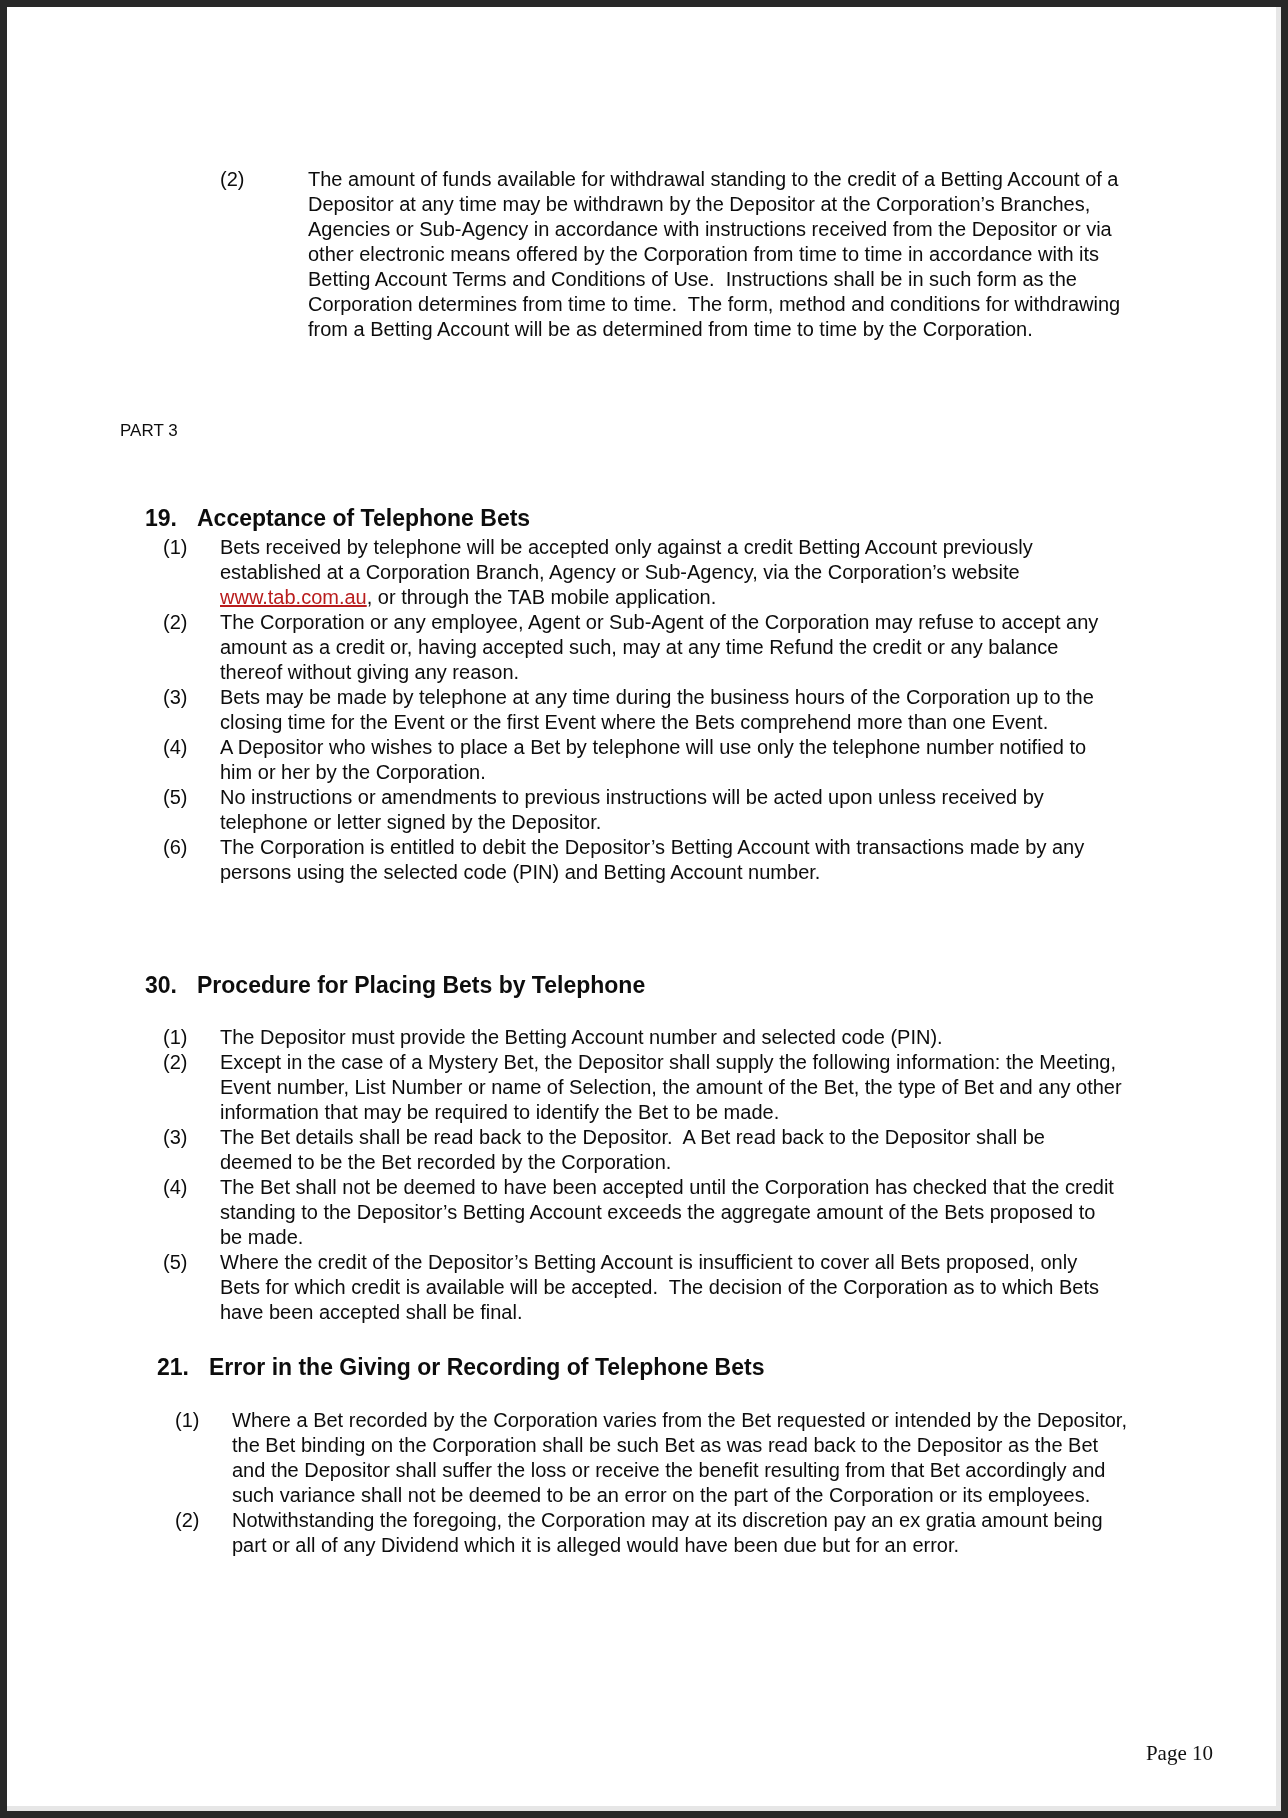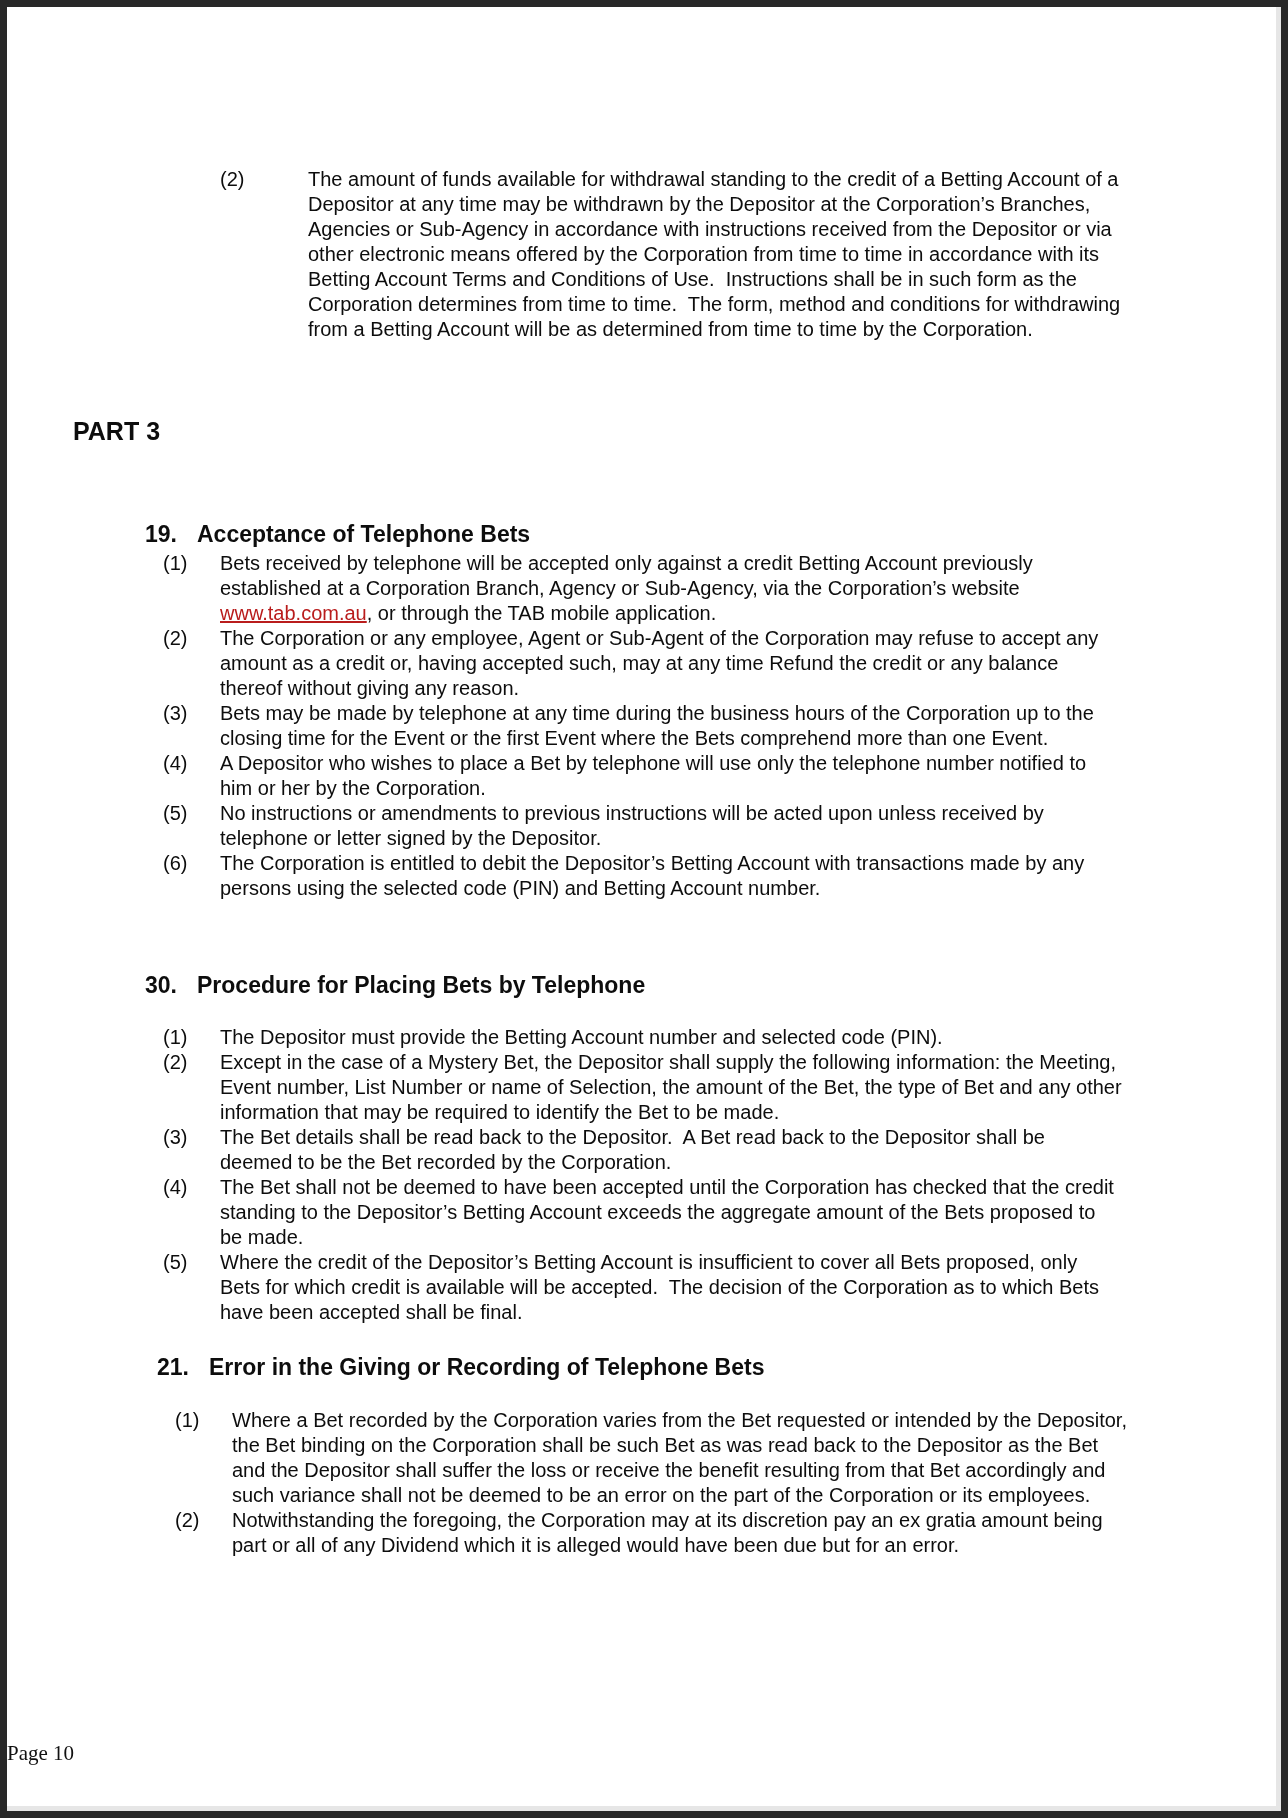--- a/index.html
+++ b/index.html
@@ -37,24 +37,24 @@
     width: 88px;
   }
   .intro-item .txt {
     flex: none;
     width: 814px;
     white-space: pre-wrap;
   }
   
   .part-head {
     display: flex;
-    margin-left: 66px;
-    font-size: 25px;
+    margin-left: 113px;
+    font-size: 17px;
     line-height: 28px;
-    font-weight: bold;
+    font-weight: normal;
   }
   .part-head .label {
     flex: none;
     width: 158px;
   }
   .part-head .title {
     flex: none;
     width: 745px;
   }
   
@@ -92,21 +92,21 @@
   a.doc-link {
     color: #b91c1c;
     text-decoration: underline;
     cursor: pointer;
   }
   .footer {
     position: absolute;
     top: 1734px;
     left: 0;
     width: 1206px;
-    text-align: left;
+    text-align: right;
     font-family: "Liberation Serif", serif;
     font-size: 21px;
     line-height: 25px;
     color: #111;
   }
 </style>
 </head>
 <body>
 
 <div class="page-frame">
@@ -117,21 +117,21 @@
       <span class="txt">The amount of funds available for withdrawal standing to the credit of a Betting Account of a Depositor at any time may be withdrawn by the Depositor at the Corporation’s Branches, Agencies or Sub-Agency in accordance with instructions received from the Depositor or via other electronic means offered by the Corporation from time to time in accordance with its Betting Account Terms and Conditions of Use.  Instructions shall be in such form as the Corporation determines from time to time.  The form, method and conditions for withdrawing from a Betting Account will be as determined from time to time by the Corporation.</span>
     </div>
   </div>
 
   <div class="block" style="top:410px;">
     <div class="part-head">
       <span class="label">PART 3</span>
     </div>
   </div>
 
-  <div class="block" style="top:497px;margin-top:16px;">
+  <div class="block" style="top:497px;">
     <div class="sec-head">
       <span class="num">19.</span>
       <span class="title">Acceptance of Telephone Bets</span>
     </div>
     <div class="item" style="margin-top:3px;">
       <span class="num">(1)</span>
       <span class="txt"><span>Bets received by telephone will be accepted only against a credit Betting Account previously established at a Corporation Branch, Agency or Sub-Agency, via the Corporation’s website </span><a class="doc-link">www.tab.com.au</a><span>, or through the TAB mobile application.</span></span>
     </div>
     <div class="item">
       <span class="num">(2)</span>

